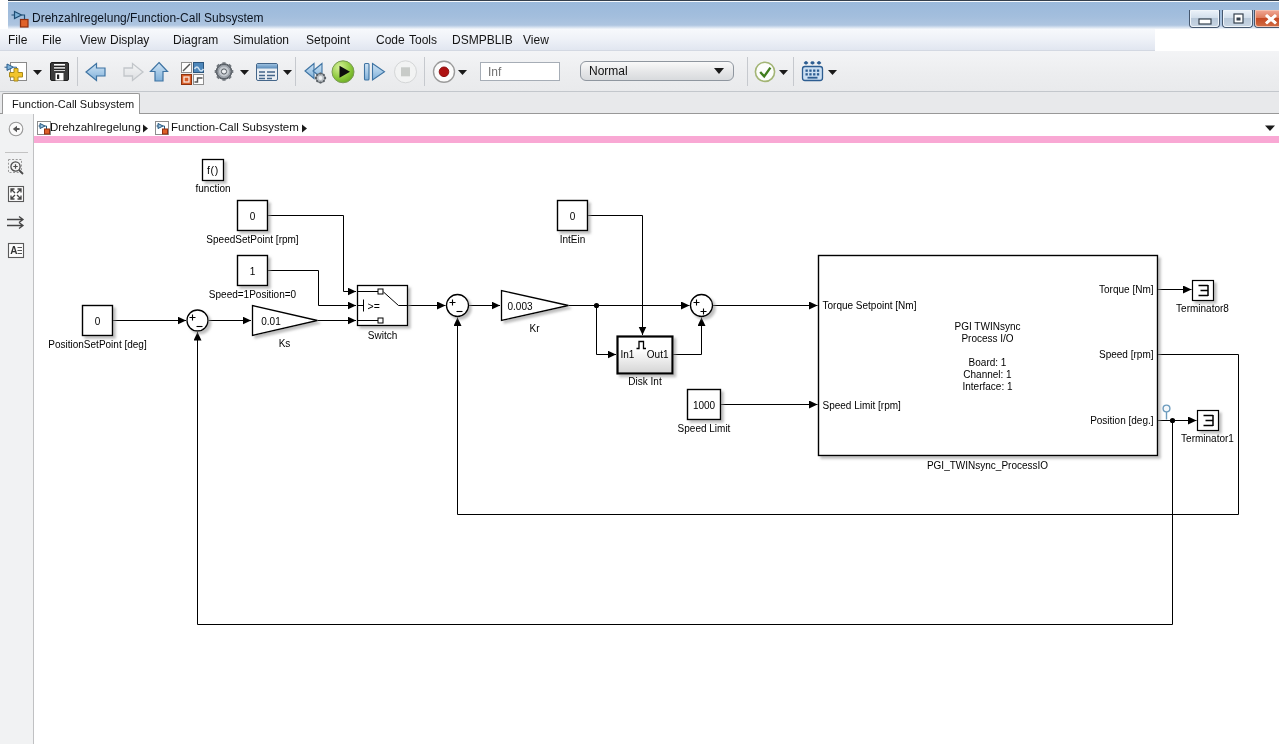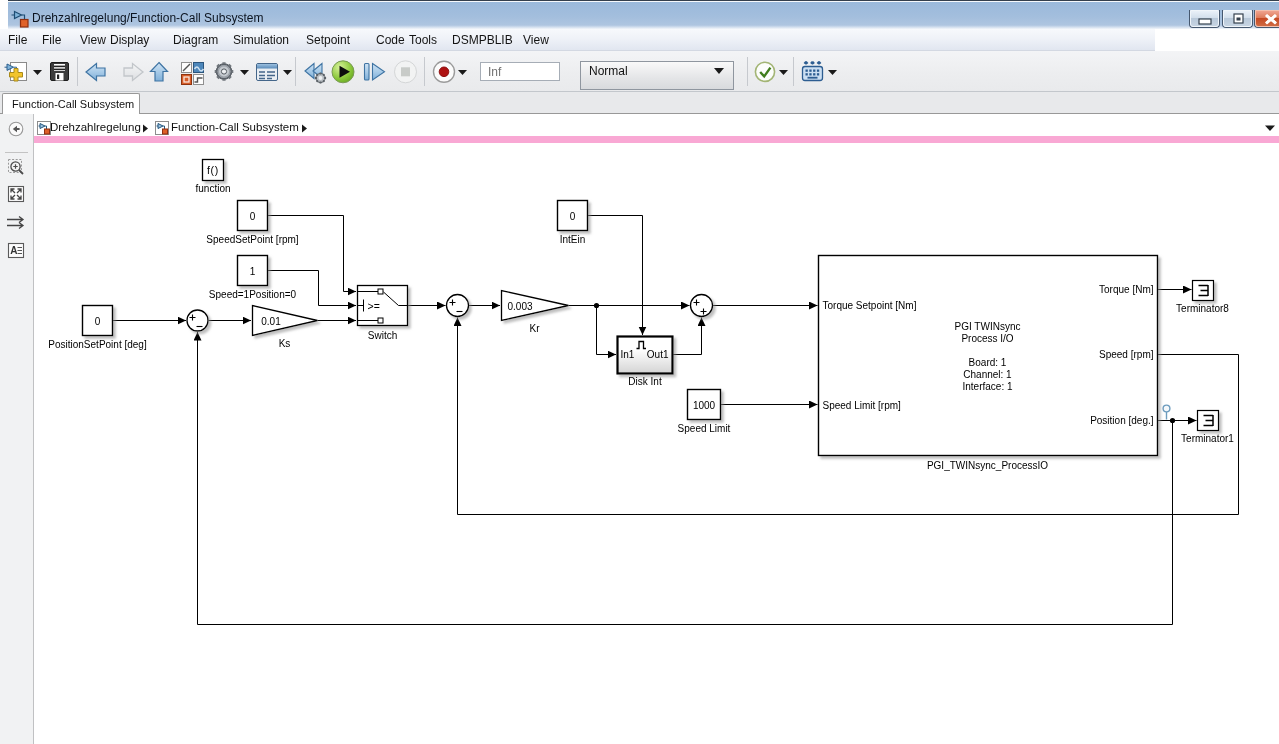--- a/index.html
+++ b/index.html
@@ -224,21 +224,21 @@
           <rect x="813.1" y="22.2" width="2.3" height="2.3"></rect>
           <rect x="816.9" y="22.2" width="2.3" height="2.3"></rect>
           <rect x="807.5" y="25.8" width="10" height="1.8"></rect>
         </g>
       </g>
       <path d="M828,19 L837,19 L832.5,24 Z" fill="#1a1a1a"></path>
     </svg>
     <div class="abs" style="left:480px;top:11px;width:78px;height:17px;border:1px solid #a6adb6;background:#fff;box-sizing:content-box;">
       <span style="position:absolute;left:7px;top:2px;font-size:12px;color:#737373;">Inf</span>
     </div>
-    <div class="abs" style="left:580px;top:10px;width:154px;height:29px;border:1px solid #8f969f;border-radius:0;background:linear-gradient(180deg,#f9f9f9,#e4e5e7 60%,#d8dadd);box-sizing:border-box;">
+    <div class="abs" style="left:580px;top:10px;width:154px;height:20px;border:1px solid #8f969f;border-radius:6px;background:linear-gradient(180deg,#f9f9f9,#e4e5e7 60%,#d8dadd);box-sizing:border-box;">
       <span style="position:absolute;left:8px;top:2px;font-size:12px;color:#111;">Normal</span>
       <svg style="position:absolute;right:8px;top:6px" width="11" height="7">
         <path d="M0 0 L10 0 L5 6 Z" fill="#1a1a1a"></path>
       </svg>
     </div>
   </div>
 
   <div id="tabbar" class="abs">
     <div id="tab1">
       <span>Function-Call Subsystem</span>

